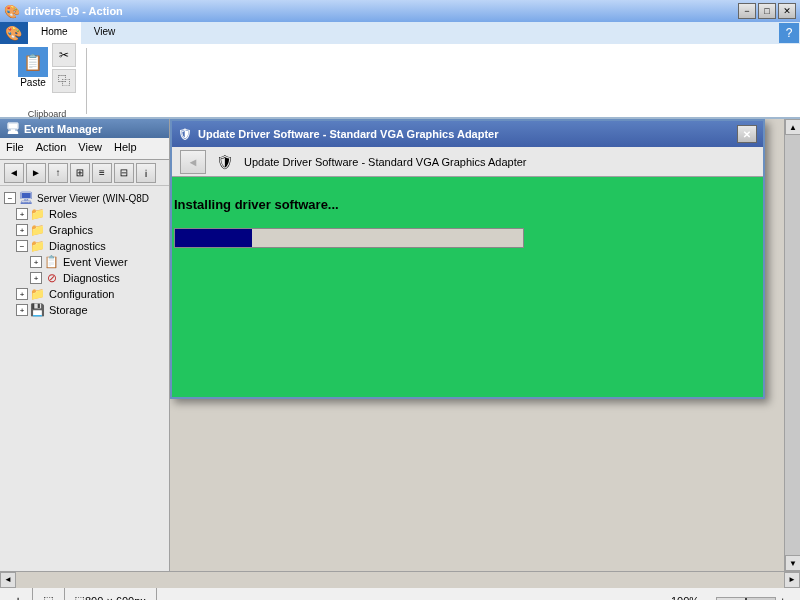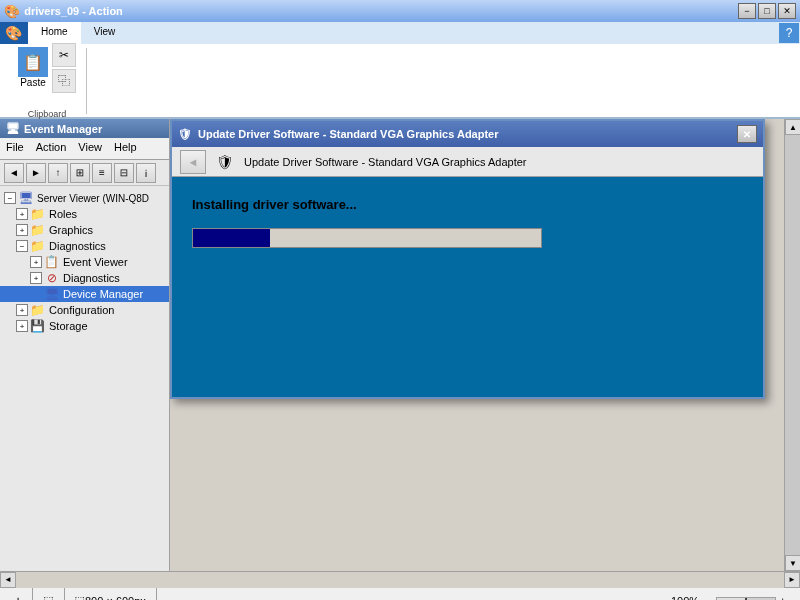--- a/index.html
+++ b/index.html
@@ -59,21 +59,21 @@
     .content-scrollbar { width: 16px; background: #d4d0c8; border-left: 1px solid #a0a0a0; display: flex; flex-direction: column; }
     .scroll-btn { width: 16px; height: 16px; background: #e0e0e0; border: 1px solid #a0a0a0; display: flex; align-items: center; justify-content: center; font-size: 8px; cursor: pointer; }
 
     
     .dialog { position: absolute; top: 0; left: 0; width: 595px; background: #e8e8e8; border: 2px solid #6a8fc0; box-shadow: 4px 4px 8px rgba(0,0,0,0.4); }
     .dialog-title { background: linear-gradient(to bottom, #5a7ec0, #4060a8); color: #fff; height: 26px; display: flex; align-items: center; justify-content: space-between; padding: 0 6px; font-size: 11px; font-weight: bold; }
     .dialog-title-left { display: flex; align-items: center; gap: 6px; }
     .dialog-close { width: 20px; height: 18px; background: linear-gradient(to bottom, #e8e8e8, #c0c0c0); border: 1px solid #666; cursor: pointer; display: flex; align-items: center; justify-content: center; font-size: 10px; font-weight: bold; }
     .dialog-toolbar { height: 30px; display: flex; align-items: center; gap: 6px; padding: 0 8px; border-bottom: 1px solid #a0a0a0; background: #e8e8e8; }
     .dialog-nav-btn { width: 26px; height: 24px; background: linear-gradient(to bottom, #f0f0f0, #d8d8d8); border: 1px solid #a0a0a0; cursor: pointer; display: flex; align-items: center; justify-content: center; font-size: 11px; }
-    .dialog-body { padding: 20px 20px; min-height: 220px; background: #0369a1; }
+    .dialog-body { padding: 20px 2px; min-height: 220px; background: #22c55e; }
     .dialog-installing { font-size: 13px; font-weight: bold; margin-bottom: 16px; }
     .progress-bar-container { width: 350px; height: 20px; border: 1px solid #888; background: #d4d0c8; }
     .progress-bar-fill { height: 100%; background: #000080; }
 
     
     .status-bar { height: 26px; background: #f0f0f0; border-top: 1px solid #c0c0c0; display: flex; align-items: center; padding: 0 4px; }
     .status-section { display: flex; align-items: center; padding: 0 10px; border-right: 1px solid #a0a0a0; font-size: 11px; height: 100%; }
     .status-section:last-child { border-right: none; }
 
     
@@ -191,25 +191,20 @@
         <div class="tree-icon icon-event">📋</div>
         <span>Event Viewer</span>
       </div>
 
       <div class="tree-item" style="padding-left:30px;">
         <div class="tree-expand">+</div>
         <div class="tree-icon icon-perf" style="color:#c03030;">⊘</div>
         <span>Diagnostics</span>
       </div>
 
-      <div class="tree-item selected" style="padding-left:30px;">
-        <div class="tree-spacer"></div>
-        <div class="tree-icon icon-device">🖥</div>
-        <span>Device Manager</span>
-      </div>
 
       <div class="tree-item" style="padding-left:16px;">
         <div class="tree-expand">+</div>
         <div class="tree-icon icon-config">📁</div>
         <span>Configuration</span>
       </div>
 
       <div class="tree-item" style="padding-left:16px;">
         <div class="tree-expand">+</div>
         <div class="tree-icon icon-storage">💾</div>

